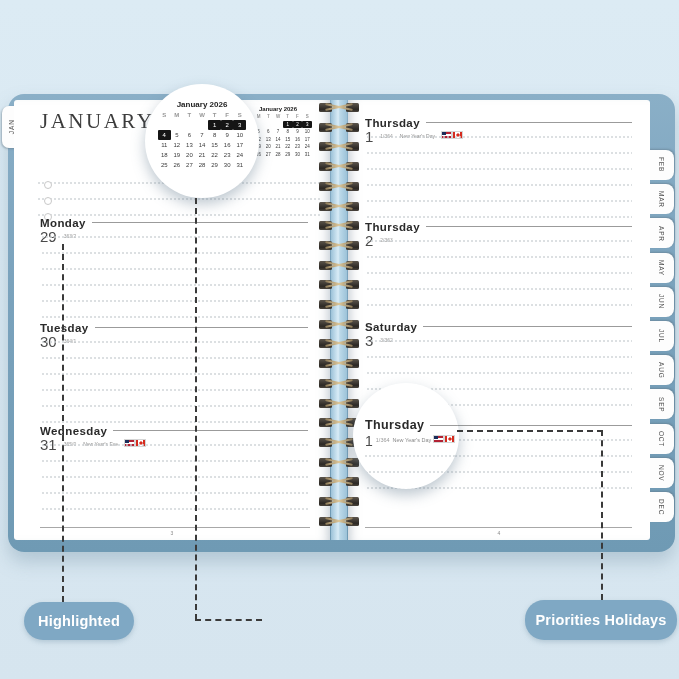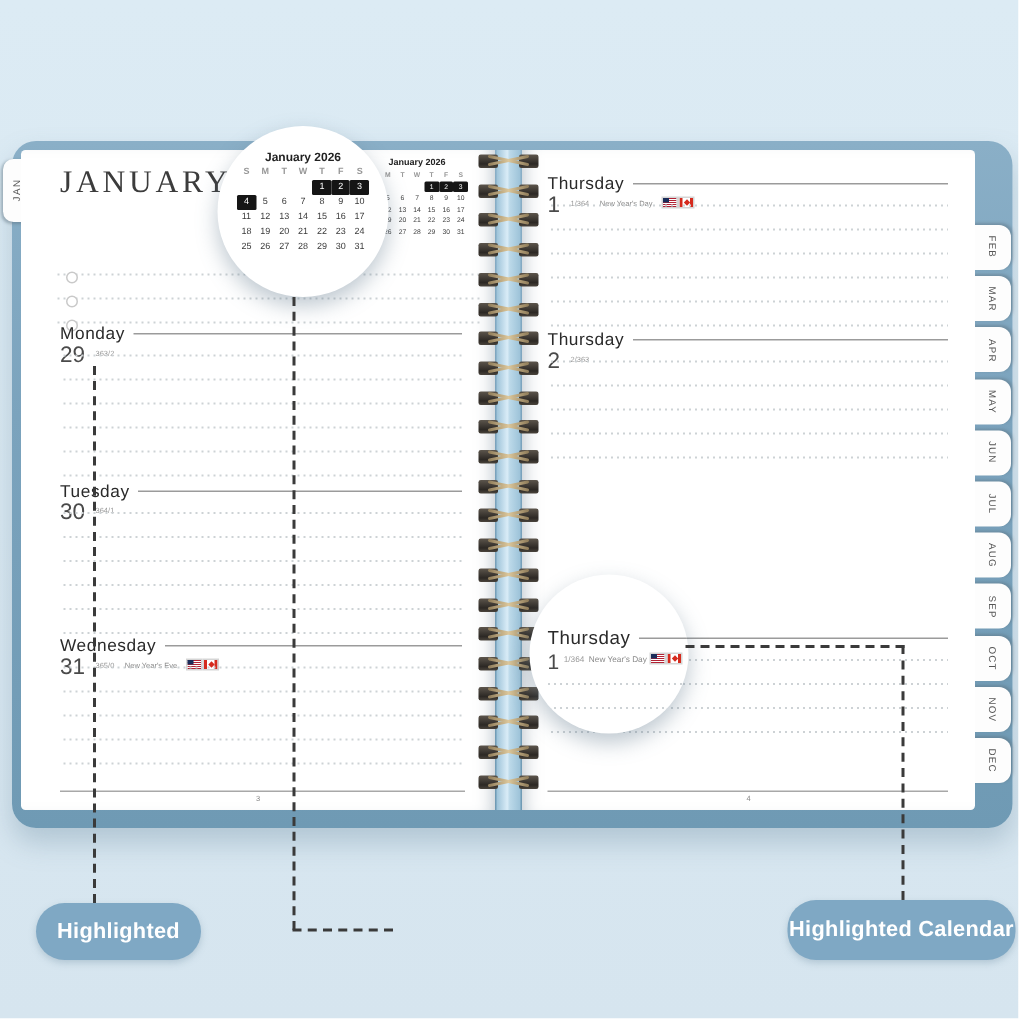--- a/index.html
+++ b/index.html
@@ -63,21 +63,21 @@
   .note-dots{background-image:radial-gradient(circle,#cdd2d5 .6px,transparent .95px);
              background-size:4px 16px;background-position:1px 15px;}
   .prio-strip{position:absolute;left:22px;right:10px;top:76px;height:42px;}
   .prio-dot-circle{position:absolute;width:6px;height:6px;border:1px solid #c9c9c9;
                    border-radius:50%;background:#fff;}
 
   .day-section{position:absolute;}
   .page-left .day-section{left:26px;right:22px;}
   .page-right .day-section{left:17px;right:18px;}
   .day-head{display:flex;align-items:center;gap:6px;height:13px;}
-  .day-name{font-size:11.5px;font-weight:400;color:#2a2a2a;letter-spacing:.4px;white-space:nowrap;}
+  .day-name{font-size:11.5px;font-weight:700;color:#2a2a2a;letter-spacing:.4px;white-space:nowrap;}
   .day-rule{flex:1;height:1px;background:#9b9b9b;}
   .day-sub{display:flex;align-items:flex-start;gap:4px;margin-top:1px;height:15px;}
   .day-date{font-size:15px;color:#4a4a4a;line-height:14px;}
   .day-annot{font-size:5px;color:#9a9a9a;margin-top:3px;margin-left:3px;white-space:nowrap;}
   .day-holiday{font-size:5px;color:#8a8a8a;margin-top:3px;margin-left:3px;white-space:nowrap;}
   .note-area{position:absolute;left:0;right:0;top:14px;bottom:1px;}
   .bottom-rule{position:absolute;bottom:12px;height:1px;background:#a8a8a8;}
   .page-left .bottom-rule{left:26px;right:20px;}
   .page-right .bottom-rule{left:17px;right:18px;}
   .page-num{position:absolute;bottom:4px;left:0;right:0;text-align:center;
@@ -297,20 +297,31 @@
         <div class="day-head">
           <span class="day-name">Thursday</span>
           <span class="day-rule"></span>
         </div>
         <div class="day-sub">
           <span class="day-date">2</span>
           <span class="day-annot">2/363</span>
         </div>
         <div class="note-area note-dots"></div>
       </div>
+      <div class="day-section" style="top: 220px; height: 99px;">
+        <div class="day-head">
+          <span class="day-name">Saturday</span>
+          <span class="day-rule"></span>
+        </div>
+        <div class="day-sub">
+          <span class="day-date">3</span>
+          <span class="day-annot">3/362</span>
+        </div>
+        <div class="note-area note-dots"></div>
+      </div>
       <div class="day-section" style="top: 319px; height: 84px;">
         <div class="day-head">
           <span class="day-name"></span>
           <span class="day-rule"></span>
         </div>
         <div class="day-sub"></div>
         <div class="note-area note-dots"></div>
       </div>
     </div>
 
@@ -528,15 +539,15 @@
     <div class="bdots note-dots"></div>
   </div>
 
   <div class="dashv" style="left:62px;top:244px;height:358px"></div>
   <div class="dashv" style="left:195px;top:198px;height:422px"></div>
   <div class="dashh" style="left:195px;top:619px;width:67px"></div>
   <div class="dashh" style="left:457px;top:430px;width:146px"></div>
   <div class="dashv" style="left:601px;top:430px;height:170px"></div>
 
   <div class="pill" style="left:24px;top:602px;width:110px;height:38px">Highlighted</div>
-  <div class="pill" style="left:525px;top:600px;width:152px;height:40px">Highlighted Calendar</div>
+  <div class="pill" style="left:525px;top:600px;width:152px;height:40px">Priorities Holidays</div>
 
 </div>
 
 </body></html>

